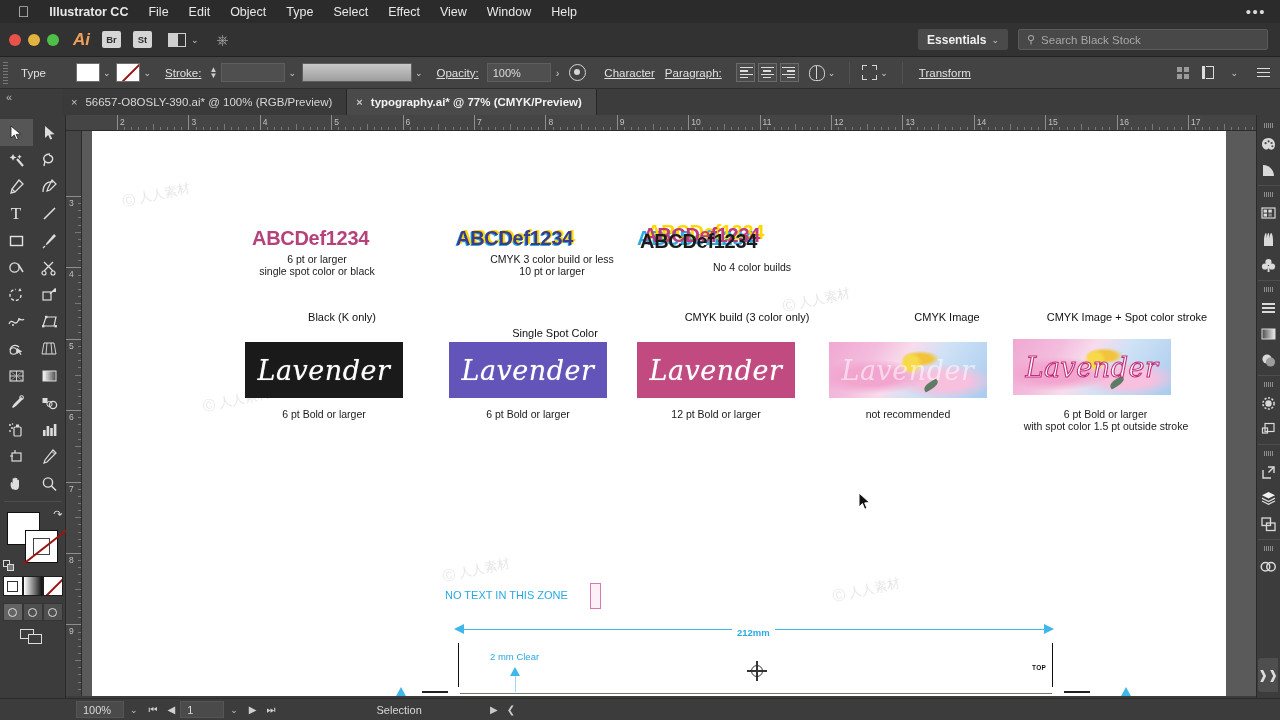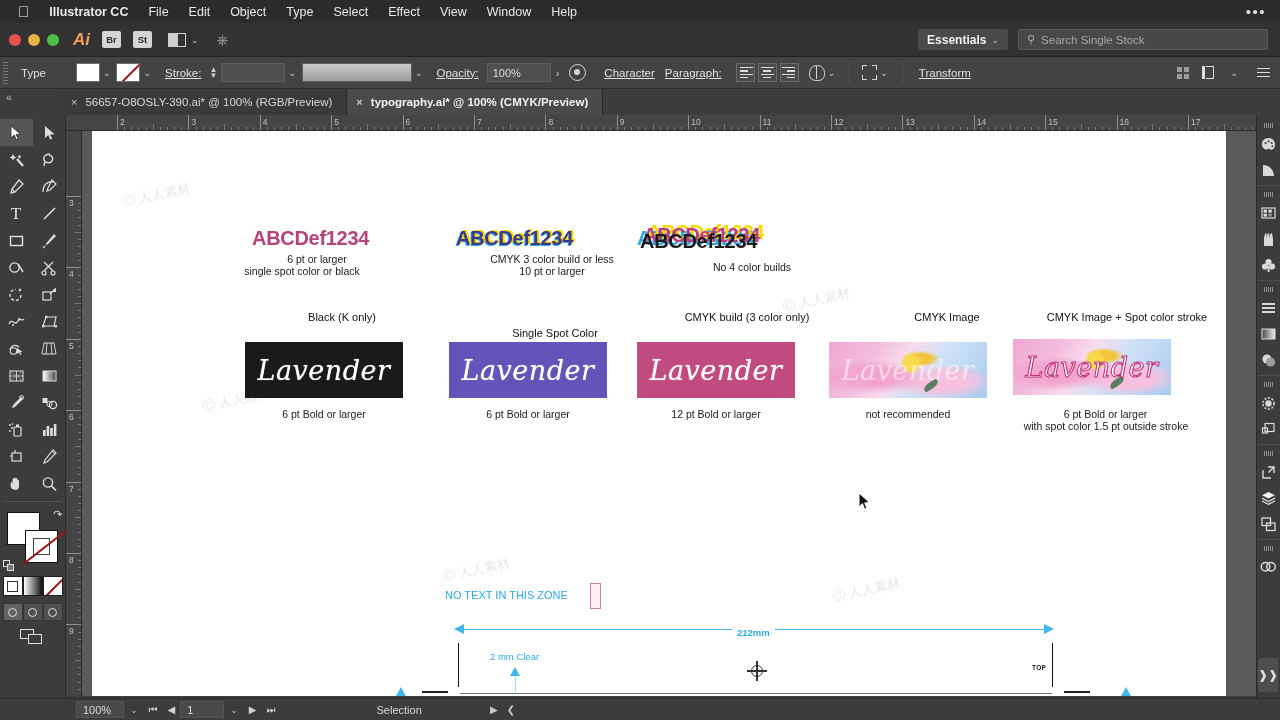--- a/index.html
+++ b/index.html
@@ -275,21 +275,21 @@
         <i></i>
       </span>
     <span class="caret">⌄</span>
     <span class="powerglyph">⎈</span>
     <div class="ws-box">
       <span>Essentials</span>
       <span class="caret">⌄</span>
     </div>
     <div class="search-box">
       <span class="sicon">⚲</span>
-      <span>Search Single Stock</span>
+      <span>Search Black Stock</span>
     </div>
   </div>
 
   <div class="ctrlbar">
     <span class="grip"></span>
     <span class="lbl">Type</span>
     <span class="sw" style="margin-left:22px"></span>
     <span class="mini-caret">⌄</span>
     <span class="sw none"></span>
     <span class="mini-caret">⌄</span>
@@ -361,21 +361,21 @@
   </div>
 
   <div class="tabrow">
     <span class="collapse">«</span>
     <div class="tab">
       <span class="x">×</span>
       <span>56657-O8OSLY-390.ai* @ 100% (RGB/Preview)</span>
     </div>
     <div class="tab active">
       <span class="x">×</span>
-      <span>typography.ai* @ 100% (CMYK/Preview)</span>
+      <span>typography.ai* @ 77% (CMYK/Preview)</span>
     </div>
     <div class="tabfill"></div>
   </div>
 
   <div class="toolbar">
     <div class="tgrid">
       <div class="tool sel">
         <svg width="13" height="16" viewBox="0 0 13 16">
             <path d="M1 1 L1 13 L4.2 10 L6.3 14.6 L8.2 13.7 L6.1 9.4 L10.6 9.2 Z" fill="#fff" stroke="#222" stroke-width="0.8"></path>
           </svg>
@@ -867,21 +867,21 @@
     <div class="artboard">
 
       <div class="wm" style="left:30px;top:55px;transform:rotate(-12deg)">Ⓒ 人人素材</div>
       <div class="wm" style="left:110px;top:260px;transform:rotate(-12deg)">Ⓒ 人人素材</div>
       <div class="wm" style="left:350px;top:430px;transform:rotate(-12deg)">Ⓒ 人人素材</div>
       <div class="wm" style="left:690px;top:160px;transform:rotate(-12deg)">Ⓒ 人人素材</div>
       <div class="wm" style="left:740px;top:450px;transform:rotate(-12deg)">Ⓒ 人人素材</div>
 
       <div class="sample-word" style="left:160px;top:96px;font-size:20px;color:#b5427a;letter-spacing:-.3px;">ABCDef1234</div>
       <div class="cap" style="left:130px;top:122px;width:190px;">6 pt or larger</div>
-      <div class="cap" style="left:115px;top:134px;width:190px;">single spot color or black</div>
+      <div class="cap" style="left:130px;top:134px;width:190px;">single spot color or black</div>
 
       <div style="position:absolute;left:360px;top:94px;width:200px;height:26px;">
         <div class="sample-word" style="left:3px;top:3px;font-size:20px;color:#29abe2;letter-spacing:-.3px;">ABCDef1234</div>
         <div class="sample-word" style="left:6px;top:1px;font-size:20px;color:#ffd800;letter-spacing:-.3px;">ABCDef1234</div>
         <div class="sample-word" style="left:4px;top:2px;font-size:20px;color:#3a3a8f;letter-spacing:-.3px;">ABCDef1234</div>
       </div>
       <div class="cap" style="left:335px;top:122px;width:250px;">CMYK 3 color build or less</div>
       <div class="cap" style="left:335px;top:134px;width:250px;">10 pt or larger</div>
 
       <div style="position:absolute;left:545px;top:90px;width:230px;height:30px;">

